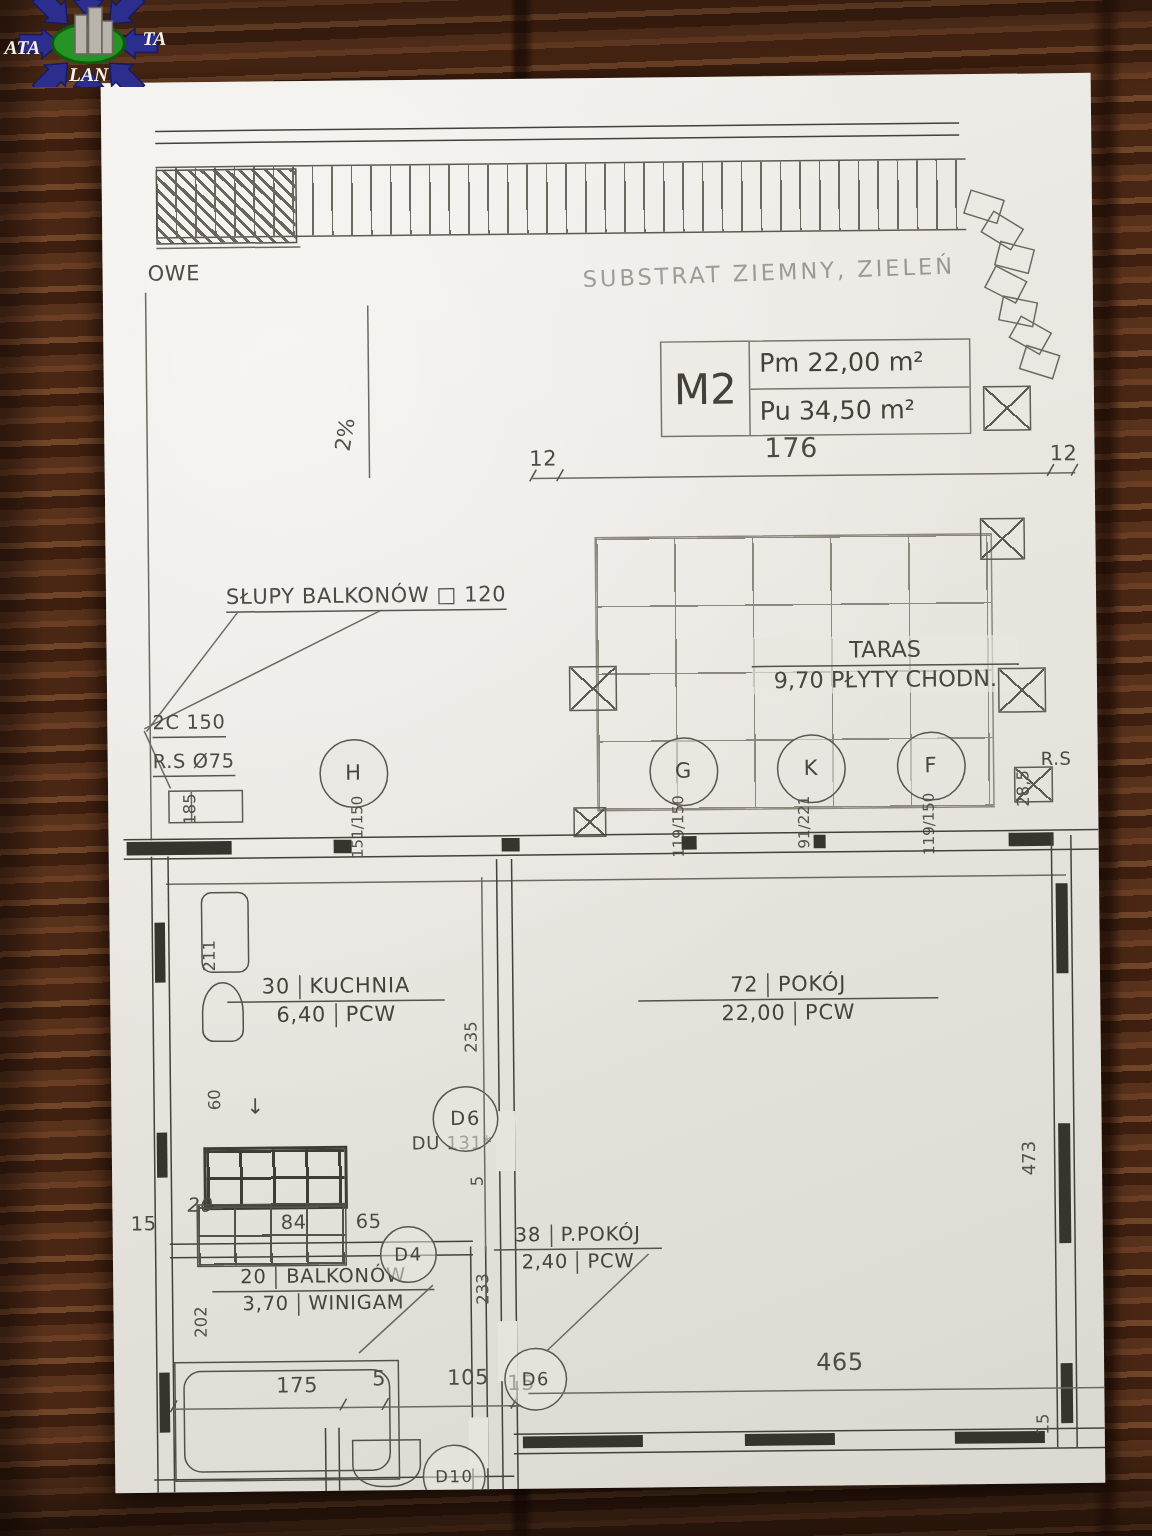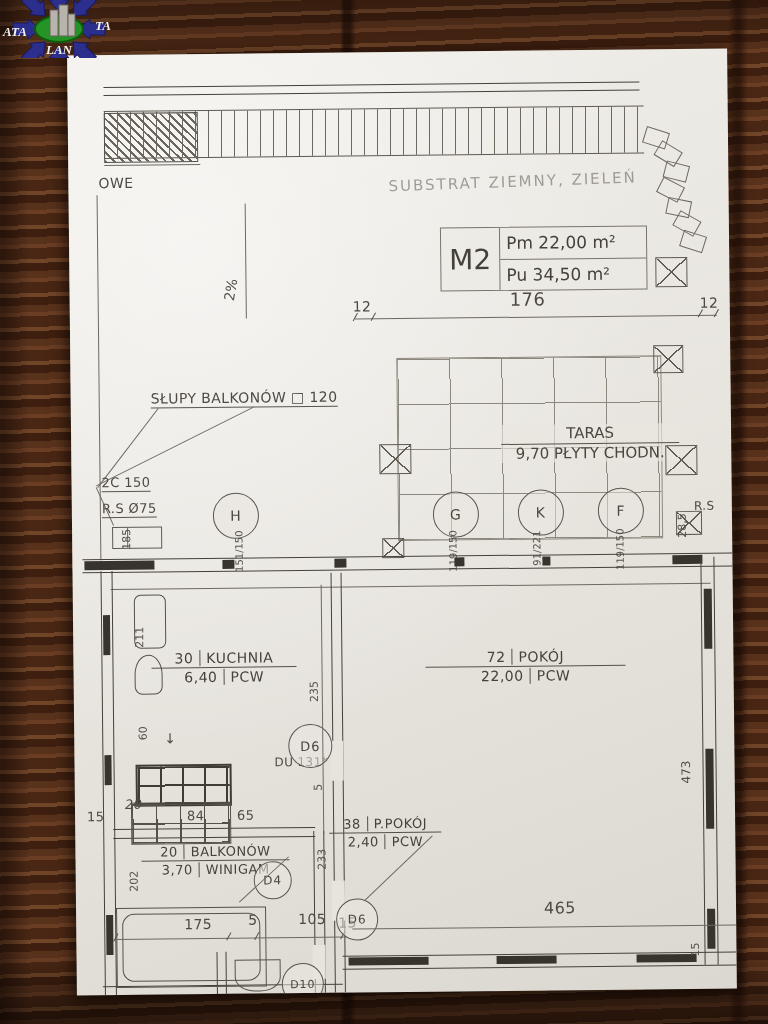--- a/index.html
+++ b/index.html
@@ -273,21 +273,21 @@
         </div>
   </div>
 
   <div class="t" style="left:12px;top:754px;">15</div>
   <div class="t" style="left:50px;top:742px;font-style:italic;">20</div>
   <div class="t" style="left:112px;top:754px;">84</div>
   <div class="t" style="left:162px;top:754px;">65</div>
   <div class="vt" style="left:236px;top:800px;">233</div>
   <div class="vt" style="left:48px;top:820px;">202</div>
 
-  <div class="circ" style="left:178px;top:808px;width:36px;height:36px;font-size:12px;text-align:right;">D4</div>
+  <div class="circ" style="left:178px;top:764px;width:36px;height:36px;font-size:12px;text-align:right;">D4</div>
   <div class="tub" style="left:40px;top:853px;width:148px;height:78px;">
         <div class="inner"></div>
       </div>
   <div class="fixture" style="left:158px;top:906px;width:44px;height:30px;border-radius:0 0 45% 45%;"></div>
   <div class="diag" style="left:163px;top:848px;width:67px;transform:rotate(-42deg);"></div>
 
   <div class="t" style="left:108px;top:862px;font-size:14px;">175</div>
   <div class="t" style="left:172px;top:858px;font-size:14px;">5</div>
   <div class="t" style="left:222px;top:858px;font-size:14px;">105</div>
   <div class="t" style="left:262px;top:862px;font-size:14px;">15</div>

